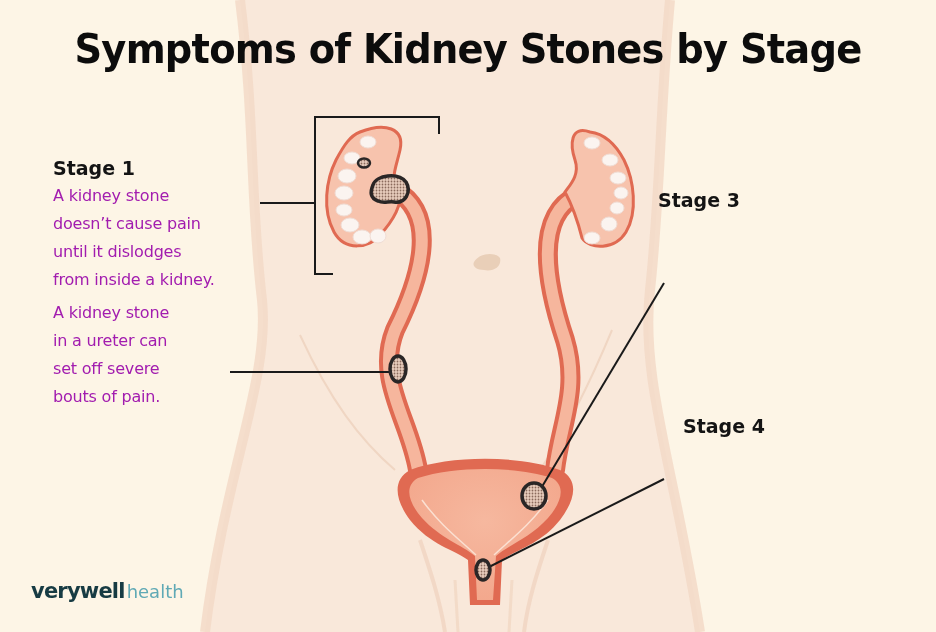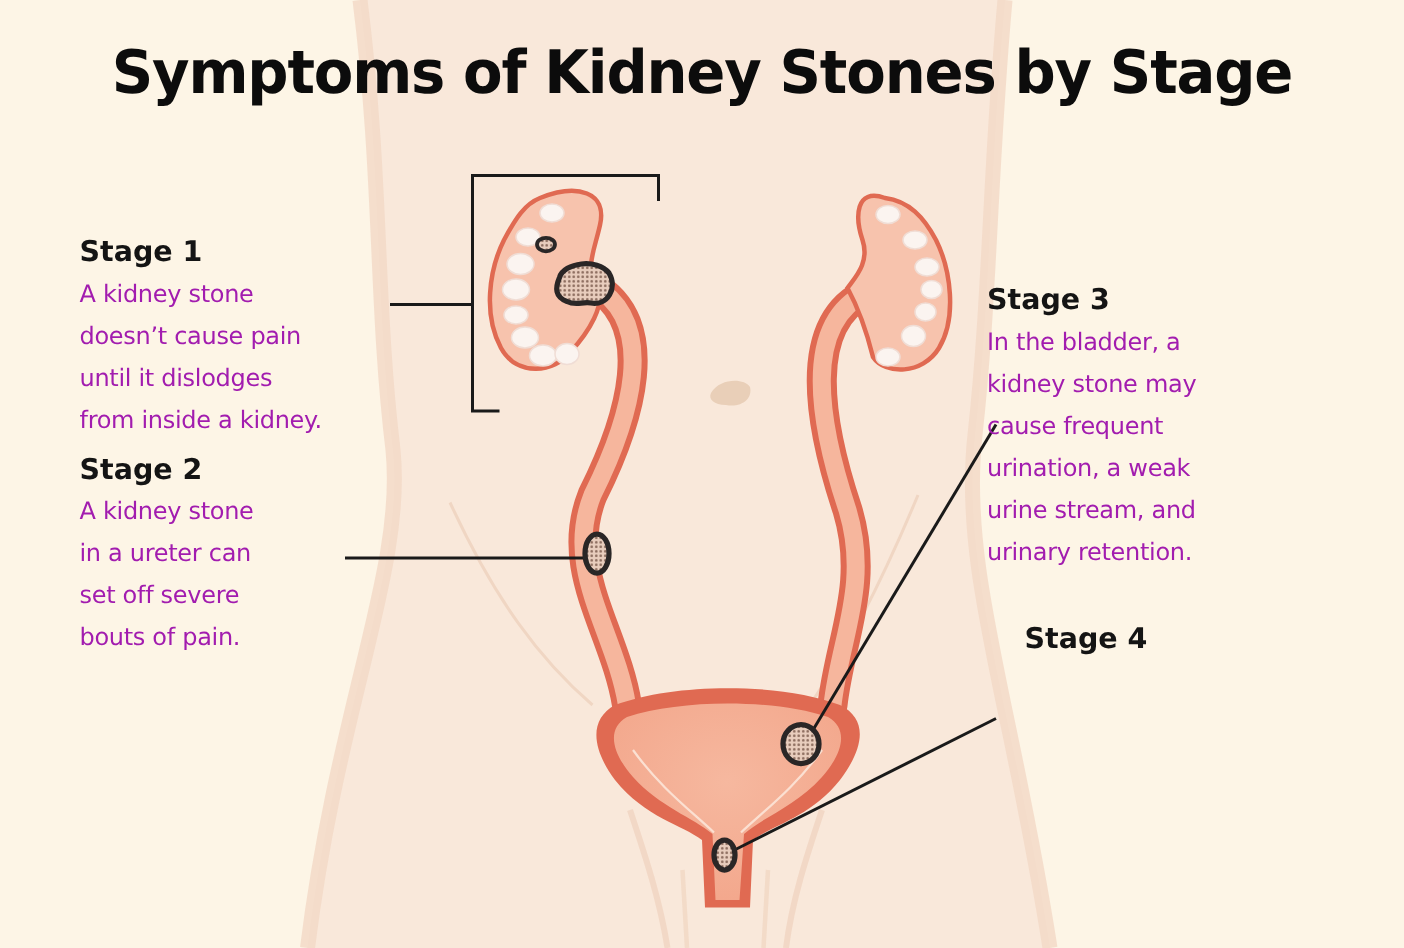--- a/index.html
+++ b/index.html
@@ -136,34 +136,30 @@
 
   <div class="block" id="stage1">
     <div class="heading">Stage 1</div>
     <div class="body">A kidney stone
 doesn’t cause pain
 until it dislodges
 from inside a kidney.</div>
   </div>
 
   <div class="block" id="stage2">
-    <div class="heading">Stage 2</div>
     <div class="body">A kidney stone
 in a ureter can
 set off severe
 bouts of pain.</div>
   </div>
 
   <div class="block" id="stage3">
     <div class="heading">Stage 3</div>
-    <div class="body">In the bladder, a
-kidney stone may
-cause frequent
-urination, a weak
-urine stream, and
-urinary retention.</div>
   </div>
 
   <div class="block" id="stage4">
     <div class="heading">Stage 4</div>
   </div>
 
+  <div class="logo">
+    <span class="brand">verywell</span><span class="sub">health</span>
+  </div>
 </div>
 
 </body></html>

